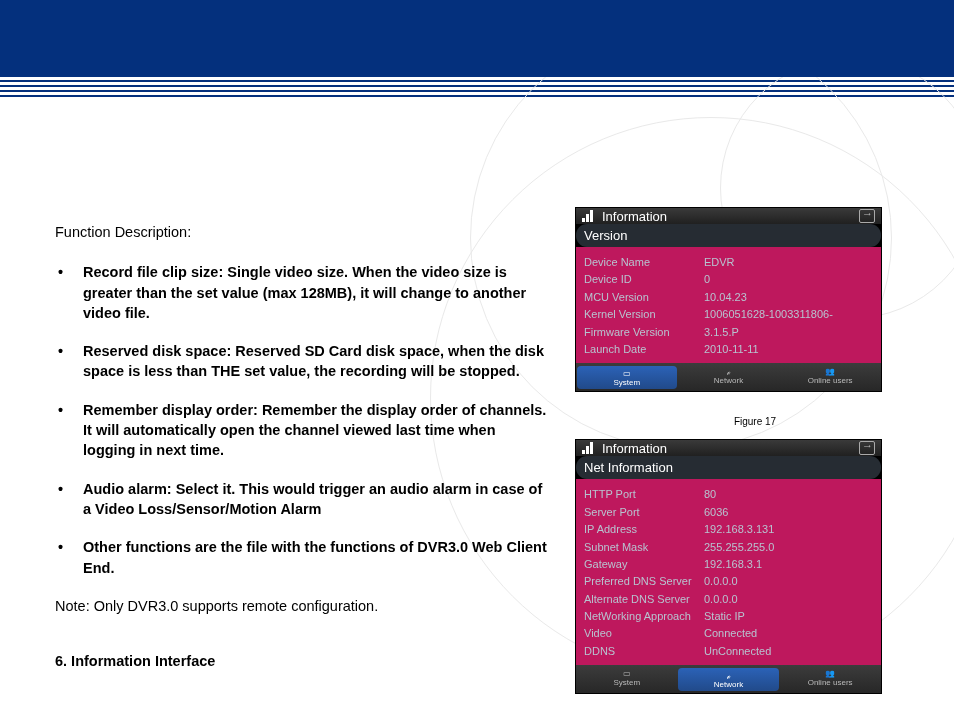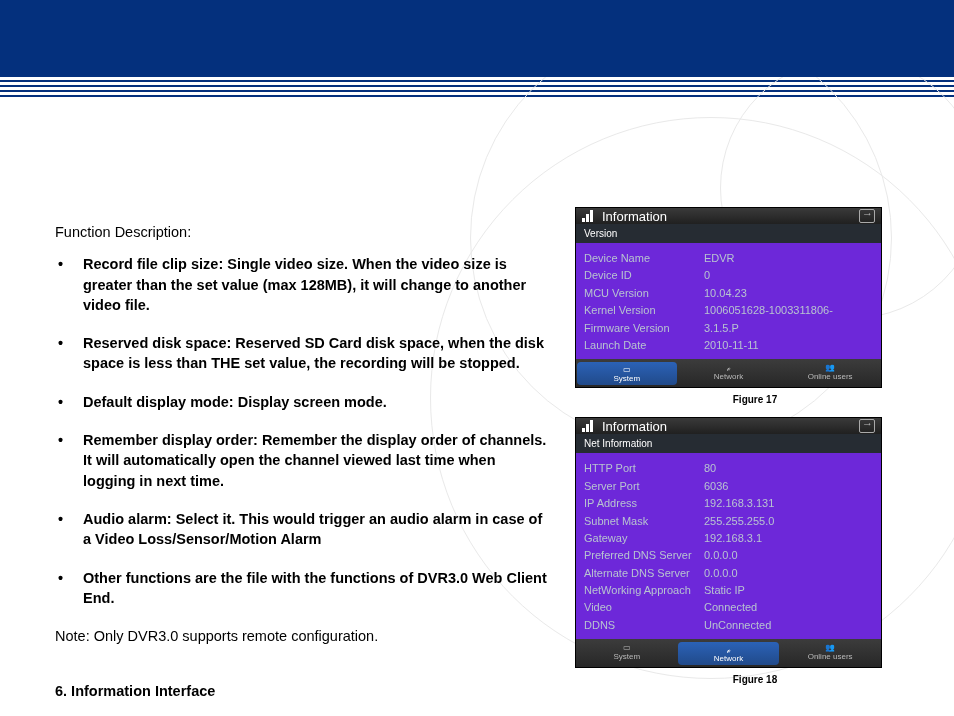--- a/index.html
+++ b/index.html
@@ -6,41 +6,41 @@
   body{width:954px;height:716px;}
   .top-band{height:77px;background:#04307d;position:relative;}
   .stripes{position:absolute;top:77px;left:0;right:0;}
   .stripe{height:2px;background:#04307d;margin-top:3px;}
   .page{position:relative;padding-top:95px;height:621px;overflow:hidden;}
   .bg-circle{position:absolute;border:1px solid #e9e9e9;border-radius:50%;}
   .c1{width:560px;height:560px;top:40px;left:430px;}
   .c2{width:420px;height:420px;top:-50px;left:470px;}
   .c3{width:260px;height:260px;top:-20px;left:720px;}
   .left-col{position:absolute;left:55px;top:145px;width:510px;font-size:14.5px;line-height:1.4;}
-  .left-col .fd-title{margin-bottom:12px;}
+  .left-col .fd-title{margin-bottom:20px;}
   ul.bullets{list-style:none;margin:0;padding:0;}
   ul.bullets>li{position:relative;padding-left:28px;margin:0 17px 18px 0;font-weight:bold;}
   ul.bullets>li:before{content:"•";position:absolute;left:3px;top:0;}
   .note{margin-top:0;}
   .section-6{font-weight:bold;margin-top:35px;}
 
   .right-col{position:absolute;left:575px;top:130px;width:360px;}
-  .fig-caption{font-size:10px;font-weight:bold;text-align:center;margin:6px 0 12px 0;}
+  .fig-caption{font-size:10px;font-weight:normal;text-align:center;margin:24px 0 12px 0;}
 
   .phone{width:305px;margin-left:0;border:1px solid #000;background:#000;}
   .ph-header{background:linear-gradient(#3a3a3a,#202020);color:#fff;height:16px;display:flex;align-items:center;padding:0 6px;font-size:13px;justify-content:space-between;}
   .ph-header .bars-icon{width:14px;height:12px;position:relative;display:inline-block;margin-right:6px;}
   .ph-header .bars-icon i{position:absolute;bottom:0;width:3px;background:#fff;}
   .ph-header .bars-icon i:nth-child(1){left:0;height:4px;}
   .ph-header .bars-icon i:nth-child(2){left:4px;height:8px;}
   .ph-header .bars-icon i:nth-child(3){left:8px;height:12px;}
   .exit-icon{width:14px;height:12px;border:1px solid #aaa;border-radius:2px;position:relative;}
   .exit-icon:after{content:"→";position:absolute;right:1px;top:-4px;color:#bbb;font-size:11px;}
-  .ph-section{background:#262c33;color:#fff;font-size:10px;padding:4px 8px;}
-  .ph-body{background:#6d28d9;padding:6px 8px 4px 8px;}
+  .ph-section{background:#262c33;color:#fff;font-size:13px;padding:4px 8px;border-radius:11px;}
+  .ph-body{background:#be185d;padding:6px 8px 4px 8px;}
   .ph-row{display:flex;color:#b8c3d0;font-size:11px;line-height:1.4;margin:2px 0;}
   .ph-row .k{width:120px;}
   .ph-footer{display:flex;justify-content:space-around;background:linear-gradient(#3c3c3c,#272727);padding:3px 0 2px 0;}
   .ph-tab{display:flex;flex-direction:column;align-items:center;color:#b9b9b9;font-size:8px;width:33%;}
   .ph-tab.active{background:linear-gradient(#2b62b7,#214a8a);color:#fff;border-radius:4px;padding:2px 0;}
   .ph-tab .ticon{height:10px;display:flex;align-items:center;}
 </style>
 </head>
 <body>
 
@@ -55,21 +55,20 @@
 <div class="page">
   <div class="bg-circle c1"></div>
   <div class="bg-circle c2"></div>
   <div class="bg-circle c3"></div>
 
   <div class="left-col">
     <div class="fd-title">Function Description:</div>
     <ul class="bullets">
       <li>Record file clip size: Single video size. When the video size is greater than the set value (max 128MB), it will change to another video file.</li>
       <li>Reserved disk space: Reserved SD Card disk space, when the disk space is less than THE set value, the recording will be stopped.</li>
-      <li>Default display mode: Display screen mode.</li>
       <li>Remember display order: Remember the display order of channels. It will automatically open the channel viewed last time when logging in next time.</li>
       <li>Audio alarm: Select it. This would trigger an audio alarm in case of a Video Loss/Sensor/Motion Alarm</li>
       <li>Other functions are the file with the functions of DVR3.0 Web Client End.</li>
     </ul>
     <div class="note">Note: Only DVR3.0 supports remote configuration.</div>
     <div class="section-6">6.  Information Interface</div>
   </div>
 
   <div class="right-col">
 

